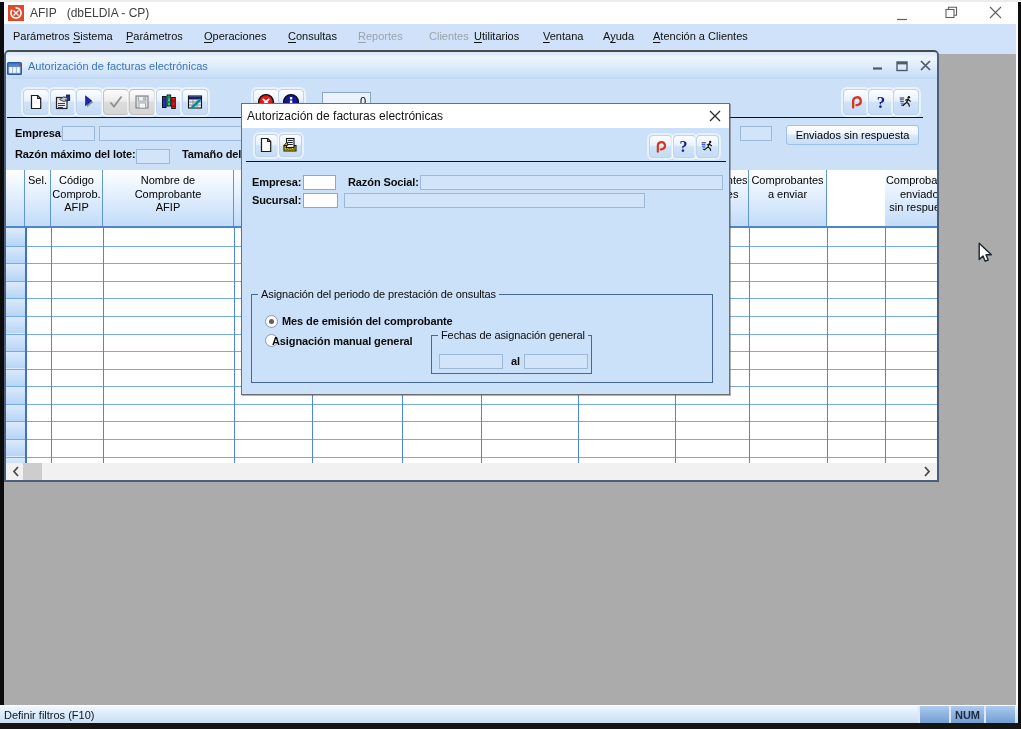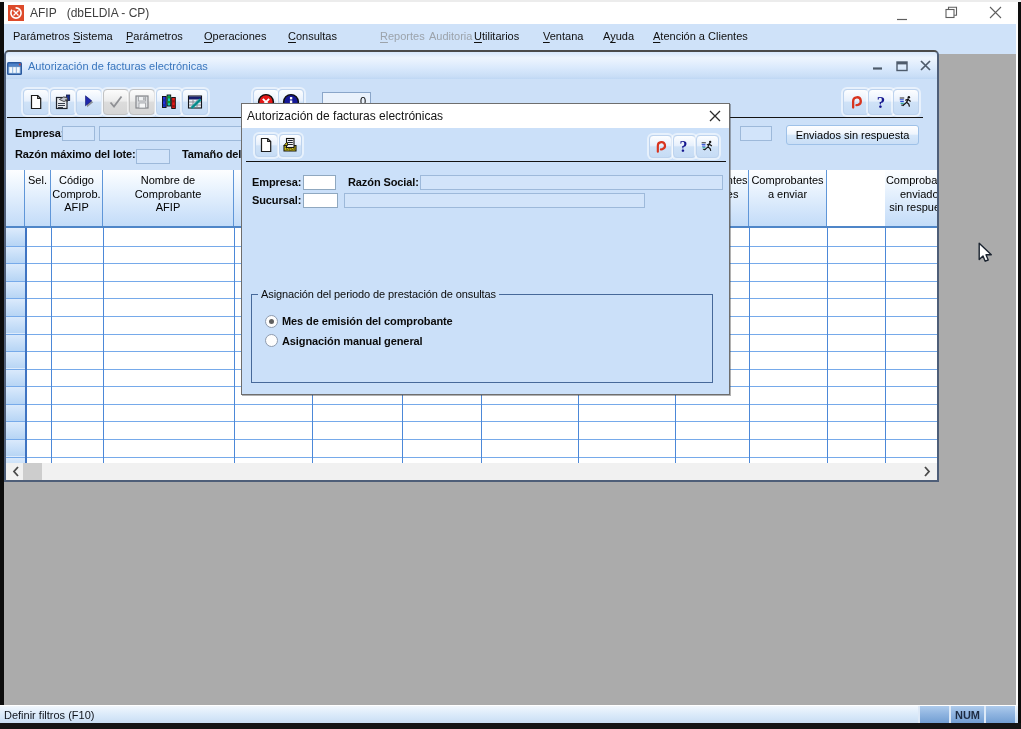--- a/index.html
+++ b/index.html
@@ -88,22 +88,22 @@
     </svg>
   <svg style="position:absolute;left:985px;top:4px" width="13" height="13" viewBox="0 0 13 13">
       <path d="M1 1l11 11M12 1L1 12" stroke="#5f5f5f" stroke-width="1.1"></path>
     </svg>
 </div>
 <div class="abs" id="menubar">
   <span style="left:9px">Parámetros <u>S</u>istema</span>
   <span style="left:122px"><u>P</u>arámetros</span>
   <span style="left:200px"><u>O</u>peraciones</span>
   <span style="left:284px"><u>C</u>onsultas</span>
-  <span class="dis" style="left:376px"><u>R</u>eportes</span>
-  <span class="dis" style="left:425px">Auditoria</span>
+  <span class="dis" style="left:354px"><u>R</u>eportes</span>
+  <span class="dis" style="left:425px">Clientes</span>
   <span style="left:470px"><u>U</u>tilitarios</span>
   <span style="left:539px"><u>V</u>entana</span>
   <span style="left:599px">A<u>y</u>uda</span>
   <span style="left:649px"><u>A</u>tención a Clientes</span>
 </div>
 <div class="abs" id="lborder"></div>
 <div class="abs" id="rwhite"></div>
 <div class="abs" id="rborder"></div>
 
 <div class="abs" id="win">
@@ -362,21 +362,27 @@
  <span class="lbl" style="left:106px;top:72px">Razón Social:</span>
  <div class="dfield" style="left:178px;top:71px;width:301px;height:13px"></div>
  <span class="lbl" style="left:10px;top:90px">Sucursal:</span>
  <div class="wfield" style="left:61px;top:89px;width:33px;height:13px"></div>
  <div class="dfield" style="left:102px;top:89px;width:299px;height:13px"></div>
  <div class="gbox" style="left:9px;top:190px;width:460px;height:87px">
    <span class="cap">Asignación del periodo de prestación de onsultas</span>
    <div class="radio sel" style="left:13px;top:20px"></div>
    <span class="lbl" style="left:30px;top:20px">Mes de emisión del comprobante</span>
    <div class="radio" style="left:13px;top:39px"></div>
-   <span class="lbl" style="left:30px;top:40px">Asignación manual general</span>
+   <span class="lbl" style="left:20px;top:40px">Asignación manual general</span>
+   <div class="gbox" style="left:179px;top:40px;width:159px;height:37px">
+     <span class="cap">Fechas de asignación general</span>
+     <div class="dfield" style="left:7px;top:18px;width:62px;height:13px"></div>
+     <span class="lbl" style="left:79px;top:19px">al</span>
+     <div class="dfield" style="left:92px;top:18px;width:62px;height:13px"></div>
+   </div>
  </div>
 </div>
 
 <div class="abs" id="statusbar">
   <span style="position:absolute;left:4px;top:3px">Definir filtros (F10)</span>
   <div class="spane" style="left:918px;width:29px"></div>
   <div class="spane" style="left:949px;width:33px;text-align:center;line-height:18px;color:#1c2a40;font-weight:bold">NUM</div>
   <div class="spane" style="left:984px;width:29px"></div>
 </div>
 <div class="abs" id="bborder"></div>

